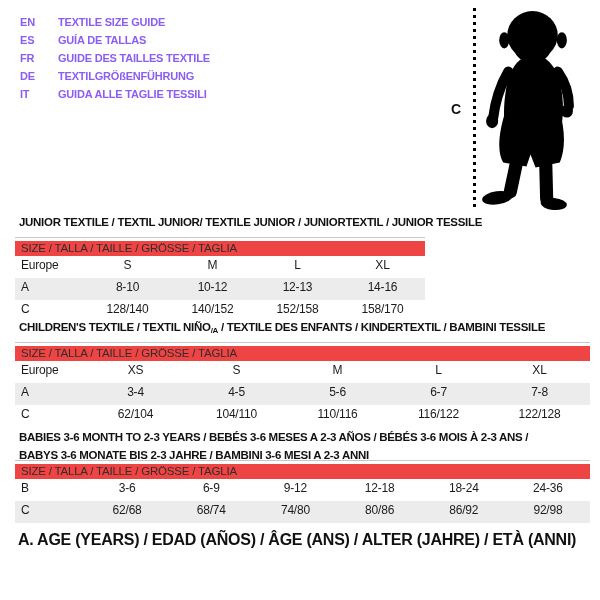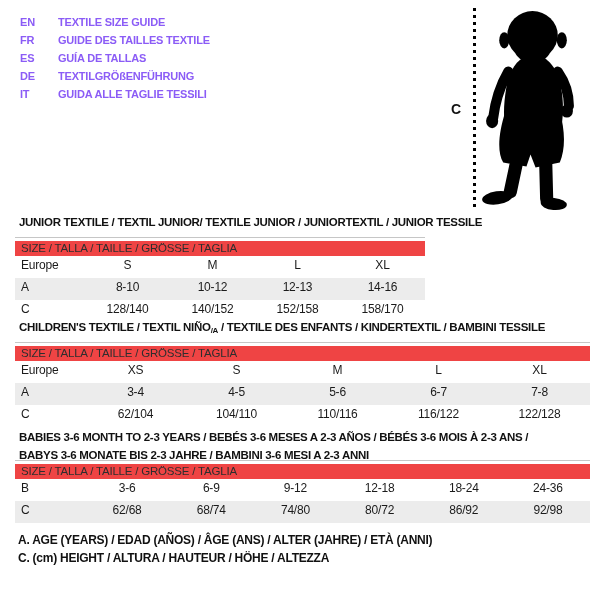--- a/index.html
+++ b/index.html
@@ -24,37 +24,37 @@
   .tbl .topline{height:1px;background:#c6c6c6;margin-bottom:3px;}
   .tbl .bar{background:#ef4444;height:15px;line-height:15px;padding-left:6px;
     font-size:11.5px;letter-spacing:-0.2px;color:#2e2e2e;}
   .trow{display:flex;height:22px;line-height:18px;font-size:12px;letter-spacing:-0.2px;}
   .trow.shaded{background:#ececec;}
   .trow .lab{width:64px;padding-left:6px;}
   .trow .cell{flex:1;text-align:center;}
   .w1{width:410px;} .w2{width:575px;}
   
   .legend{position:absolute;left:18px;top:531px;}
-  .legend div{font-weight:bold;font-size:12px;line-height:18px;letter-spacing:-0.25px;color:#111;white-space:nowrap;}
+  .legend div{font-weight:bold;font-size:16px;line-height:18px;letter-spacing:-0.25px;color:#111;white-space:nowrap;}
 </style>
 </head>
 <body>
 
 <div class="lang-block">
   <div class="lang-row">
     <span class="lang-code">EN</span>
     <span>TEXTILE SIZE GUIDE</span>
   </div>
   <div class="lang-row">
+    <span class="lang-code">ES</span>
+    <span>GUÍA DE TALLAS</span>
+  </div>
+  <div class="lang-row">
     <span class="lang-code">FR</span>
     <span>GUIDE DES TAILLES TEXTILE</span>
-  </div>
-  <div class="lang-row">
-    <span class="lang-code">ES</span>
-    <span>GUÍA DE TALLAS</span>
   </div>
   <div class="lang-row">
     <span class="lang-code">DE</span>
     <span>TEXTILGRÖßENFÜHRUNG</span>
   </div>
   <div class="lang-row">
     <span class="lang-code">IT</span>
     <span>GUIDA ALLE TAGLIE TESSILI</span>
   </div>
 </div>
@@ -155,22 +155,21 @@
     <span class="cell">9-12</span>
     <span class="cell">12-18</span>
     <span class="cell">18-24</span>
     <span class="cell">24-36</span>
   </div>
   <div class="trow shaded">
     <span class="lab">C</span>
     <span class="cell">62/68</span>
     <span class="cell">68/74</span>
     <span class="cell">74/80</span>
-    <span class="cell">80/72</span>
+    <span class="cell">80/86</span>
     <span class="cell">86/92</span>
     <span class="cell">92/98</span>
   </div>
 </div>
 
 <div class="legend">
   <div>A. AGE (YEARS) / EDAD (AÑOS) / ÂGE (ANS) / ALTER (JAHRE) / ETÀ (ANNI)</div>
-  <div>C. (cm) HEIGHT / ALTURA / HAUTEUR / HÖHE / ALTEZZA</div>
 </div>
 
 </body></html>

